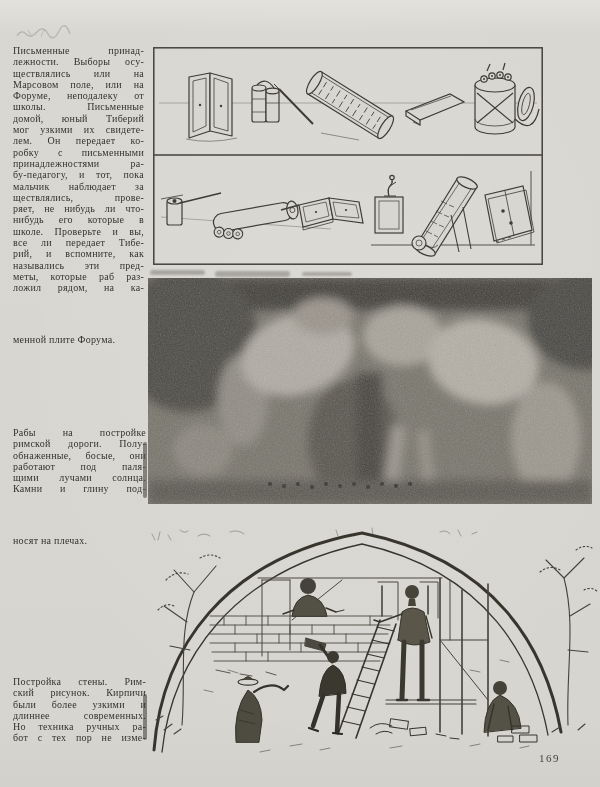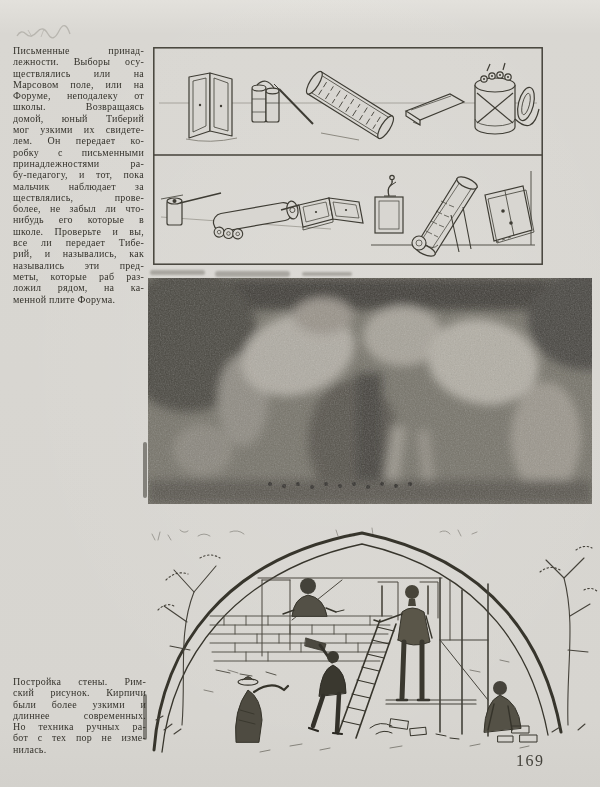--- a/index.html
+++ b/index.html
@@ -9,25 +9,25 @@
       radial-gradient(ellipse at 55% 45%, rgba(255,255,255,.10), rgba(0,0,0,0) 70%),
       linear-gradient(180deg,#e3e1dc 0px,#d9d7d2 34px,#d7d5d0 720px,#d3d1cc 787px);
     font-family:"Liberation Serif","DejaVu Serif",serif;
     color:#33312b;
   }
   .caption{
     position:absolute;font-size:10px;line-height:11.3px;letter-spacing:.25px;
     color:#35332c;
   }
   .tline{text-align:justify;text-align-last:justify;white-space:nowrap;height:11.3px;overflow:hidden;}
-  .caption .tline:last-child{text-align-last:left;}
+  .caption .tline:last-child{text-align-last:left;margin-top:40px;}
   .figure{position:absolute;}
   .page-number{
-    position:absolute;left:516px;top:752px;width:44px;text-align:left;
-    font-size:16px;letter-spacing:1.5px;color:#45433c;
+    position:absolute;left:516px;top:752px;width:44px;text-align:right;
+    font-size:11px;letter-spacing:1.5px;color:#45433c;
   }
   .pencil-mark{position:absolute;left:14px;top:25px;opacity:.45;}
   .scan-bar{position:absolute;width:4px;background:#56544d;opacity:.65;border-radius:2px;filter:blur(.6px);}
   .smudge{position:absolute;background:#6d6a62;opacity:.45;border-radius:3px;filter:blur(1.2px);}
   svg{display:block;}
 </style>
 </head>
 <body>
 
 <div class="page">
@@ -36,34 +36,34 @@
     <path d="M3,11 Q7,4 12,9 T23,7 T34,9 T45,6 T56,9" fill="none" stroke="#8f8c84" stroke-width="1.3"></path>
     <path d="M14,5 l4,7 M30,4 l-3,8" fill="none" stroke="#97948c" stroke-width="0.9"></path>
   </svg>
 
   <div class="caption" style="left:13px;top:45px;width:131px;">
       <div class="tline">Письменные принад-</div>
       <div class="tline">лежности. Выборы осу-</div>
       <div class="tline">ществлялись или на</div>
       <div class="tline">Марсовом поле, или на</div>
       <div class="tline">Форуме, неподалеку от</div>
-      <div class="tline">школы. Возвращаясь</div>
+      <div class="tline">школы. Письменные</div>
       <div class="tline">домой, юный Тиберий</div>
       <div class="tline">мог узкими их свидете-</div>
       <div class="tline">лем. Он передает ко-</div>
       <div class="tline">робку с письменными</div>
       <div class="tline">принадлежностями ра-</div>
       <div class="tline">бу-педагогу, и тот, пока</div>
       <div class="tline">мальчик наблюдает за</div>
       <div class="tline">ществлялись, прове-</div>
-      <div class="tline">более, не забыл ли что-</div>
+      <div class="tline">ряет, не нибудь ли что-</div>
       <div class="tline">нибудь его которые в</div>
       <div class="tline">школе. Проверьте и вы,</div>
       <div class="tline">все ли передает Тибе-</div>
-      <div class="tline">рий, и назывались, как</div>
+      <div class="tline">рий, и вспомните, как</div>
       <div class="tline">назывались эти пред-</div>
       <div class="tline">меты, которые раб раз-</div>
       <div class="tline">ложил рядом, на ка-</div>
       <div class="tline">менной плите Форума.</div>
     </div>
 
   <div class="figure" style="left:153px;top:47px;">
     <svg width="390" height="218" viewBox="0 0 390 218">
       <rect x="0.8" y="0.8" width="388.4" height="216.4" fill="none" stroke="#44423a" stroke-width="1.5"></rect>
       <line x1="1" y1="108" x2="389" y2="108" stroke="#44423a" stroke-width="1.5"></line>
@@ -264,20 +264,29 @@
         <circle cx="206" cy="206" r="2"></circle>
           <circle cx="220" cy="209" r="2"></circle>
           <circle cx="234" cy="206" r="2"></circle>
         <circle cx="248" cy="208" r="2"></circle>
           <circle cx="262" cy="206" r="2"></circle>
       </g>
       <rect width="444" height="226" filter="url(#grain)" opacity="0.55"></rect>
     </svg>
   </div>
 
+  <div class="caption" style="left:13px;top:427px;width:133px;">
+      <div class="tline">Рабы на постройке</div>
+      <div class="tline">римской дороги. Полу-</div>
+      <div class="tline">обнаженные, босые, они</div>
+      <div class="tline">работают под паля-</div>
+      <div class="tline">щими лучами солнца.</div>
+      <div class="tline">Камни и глину под-</div>
+      <div class="tline">носят на плечах.</div>
+    </div>
 
   <div class="scan-bar" style="left:143px;top:442px;height:56px;"></div>
   <div class="scan-bar" style="left:143px;top:694px;height:46px;"></div>
 
   <div class="figure" style="left:140px;top:520px;">
     <svg width="460" height="242" viewBox="0 0 460 242" stroke-linecap="round" stroke-linejoin="round">
 
       <g stroke="#6b6860" stroke-width="0.9" fill="none" opacity="0.6">
         <path d="M12,14 l3,6 M20,12 l-2,8 M28,15 l3,5 M40,10 q4,4 8,1 M58,16 q6,-4 12,0 M90,12 q8,-3 14,2"></path>
         <path d="M196,10 l2,6 M210,14 l4,2 M232,8 l1,7"></path>

